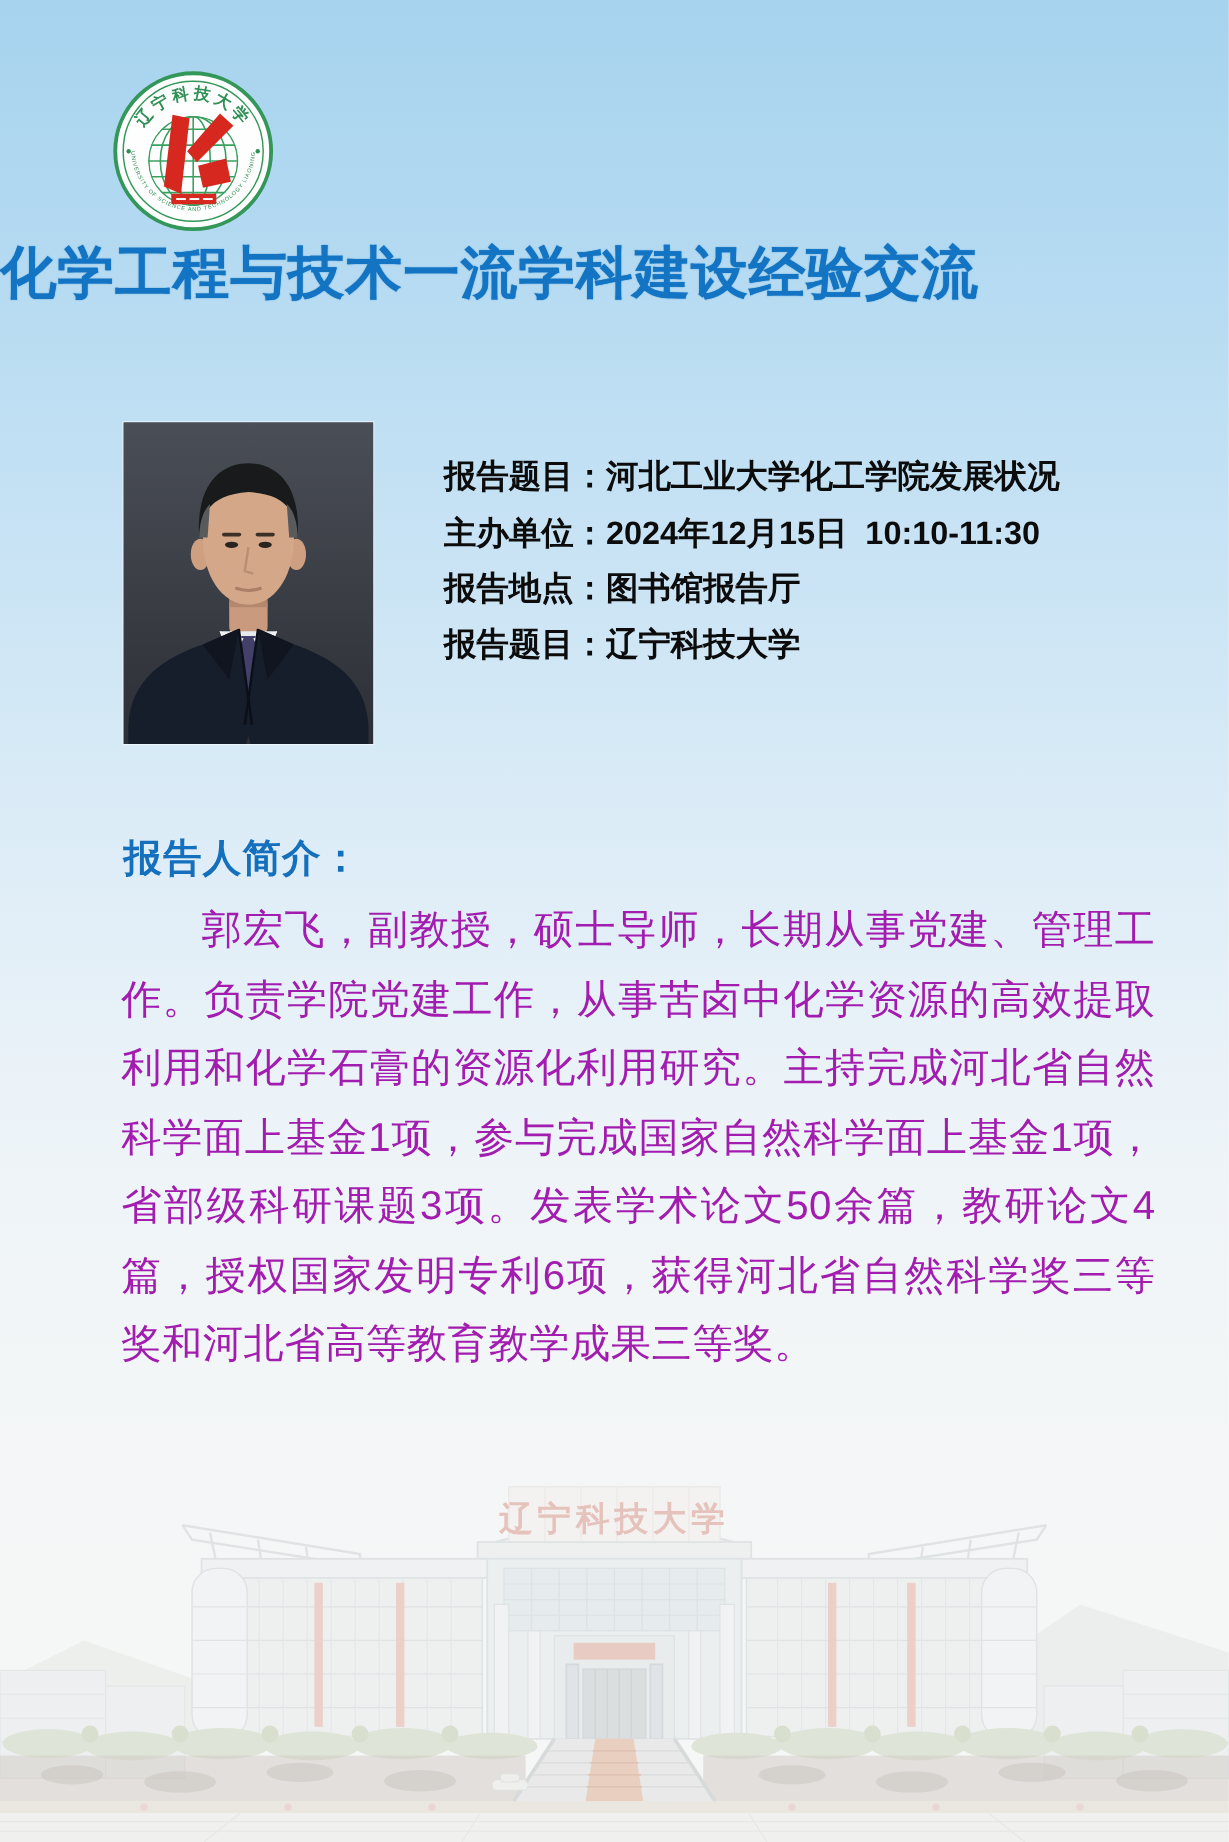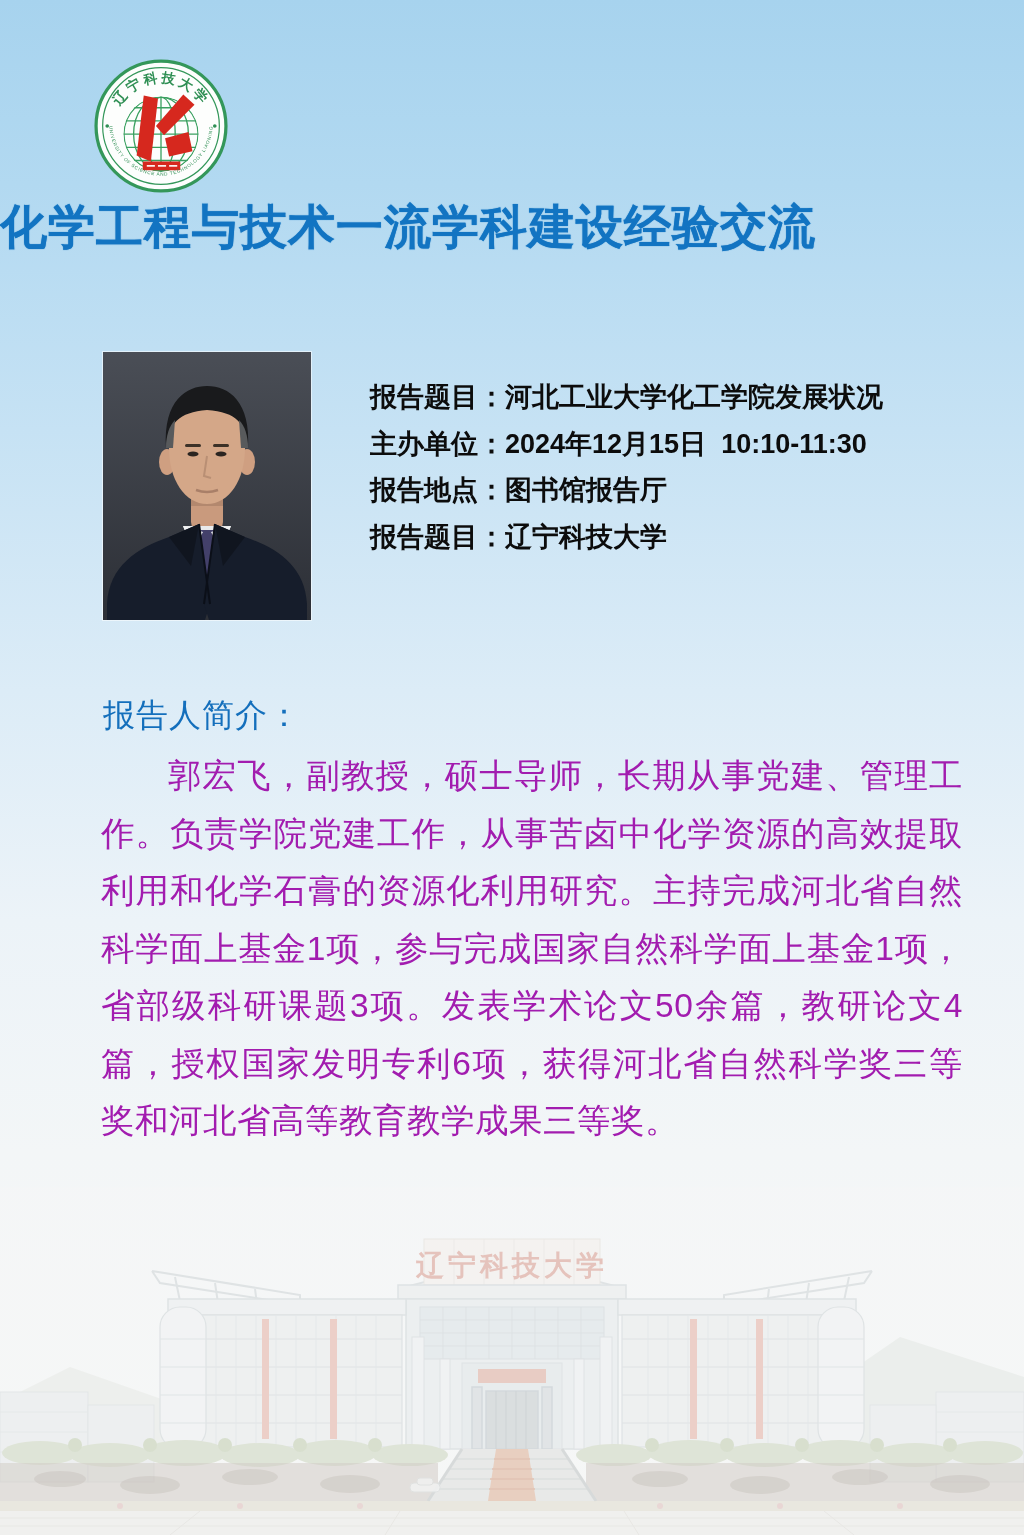--- a/index.html
+++ b/index.html
@@ -49,21 +49,21 @@
     color: #0c0c0c;
     font-weight: bold;
     white-space: nowrap;
   }
   .detail-row { display: block; }
   .detail-label, .detail-value { white-space: pre-wrap; }
 
   
   .bio-heading {
     position: absolute; left: 103px; top: 694px;
-    font-size: 32px; font-weight: 400;
+    font-size: 32px; font-weight: 700;
     color: #146fbc;
     letter-spacing: 1px;
   }
   .bio-text {
     position: absolute; left: 101px; top: 747px; width: 862px;
     font-size: 33.5px;
     line-height: 57.5px;
     text-align: justify;
     text-indent: 2em;
     color: #a21caf;

